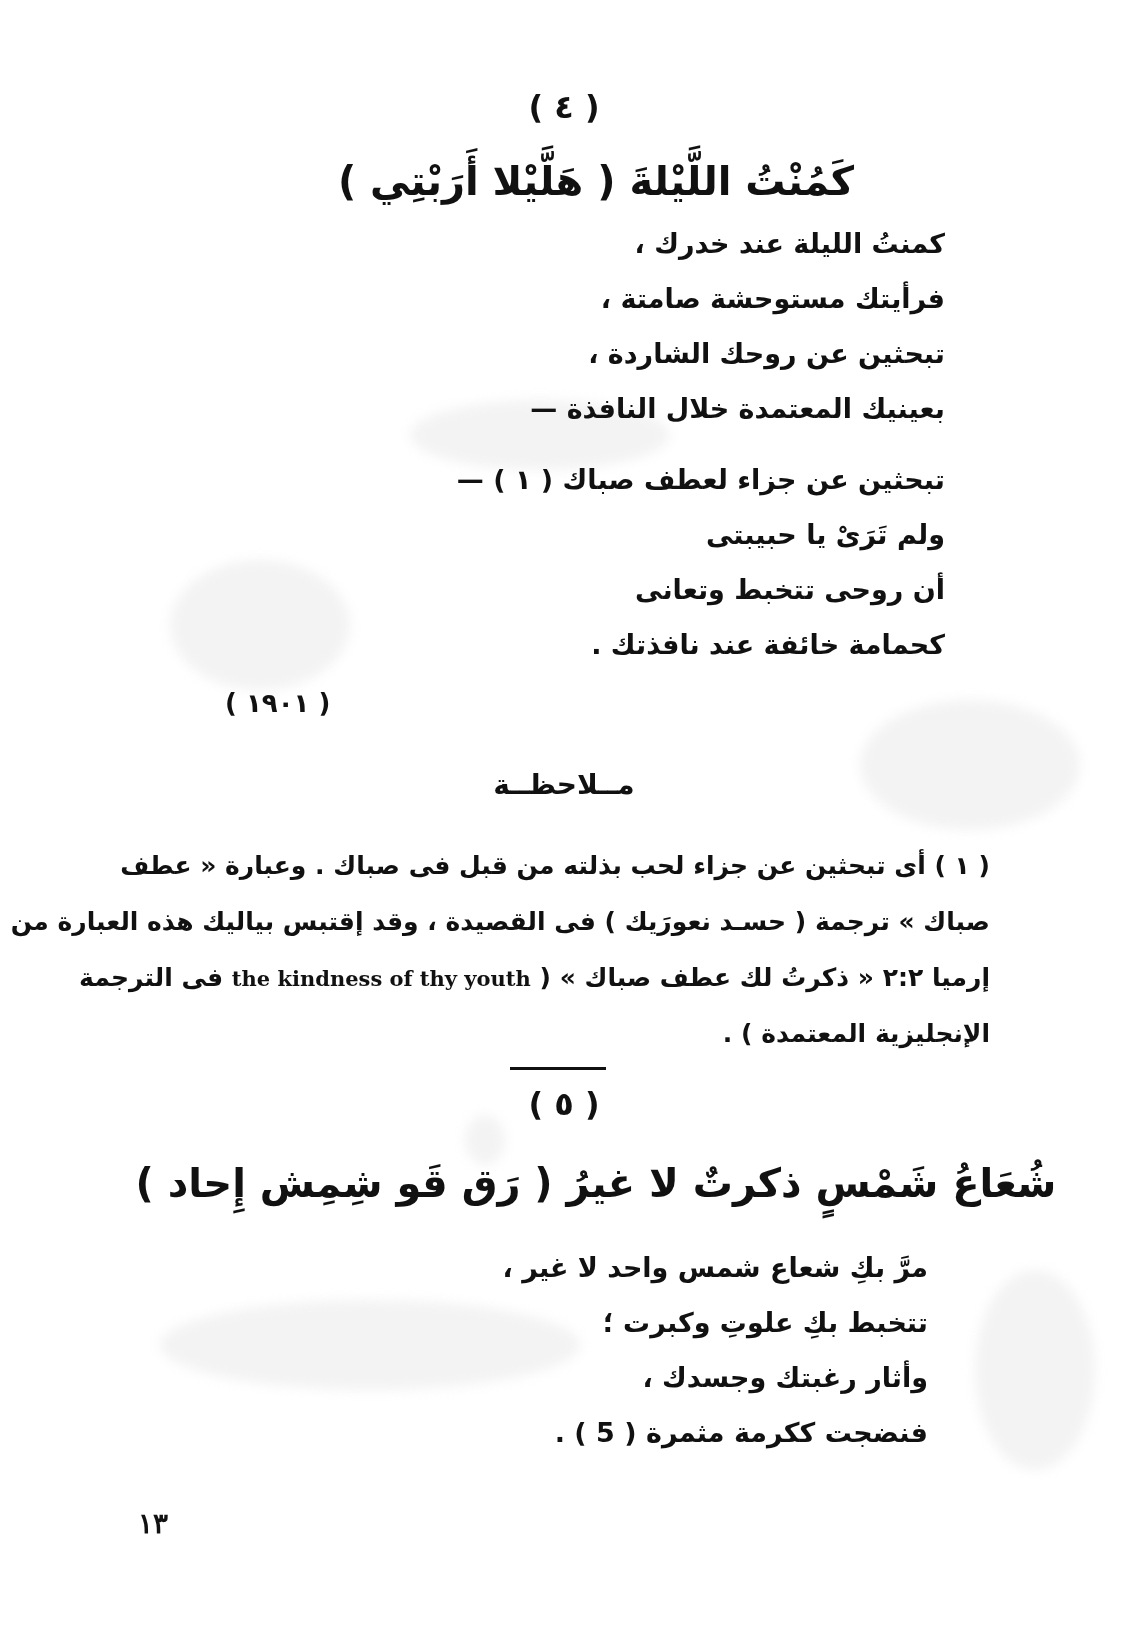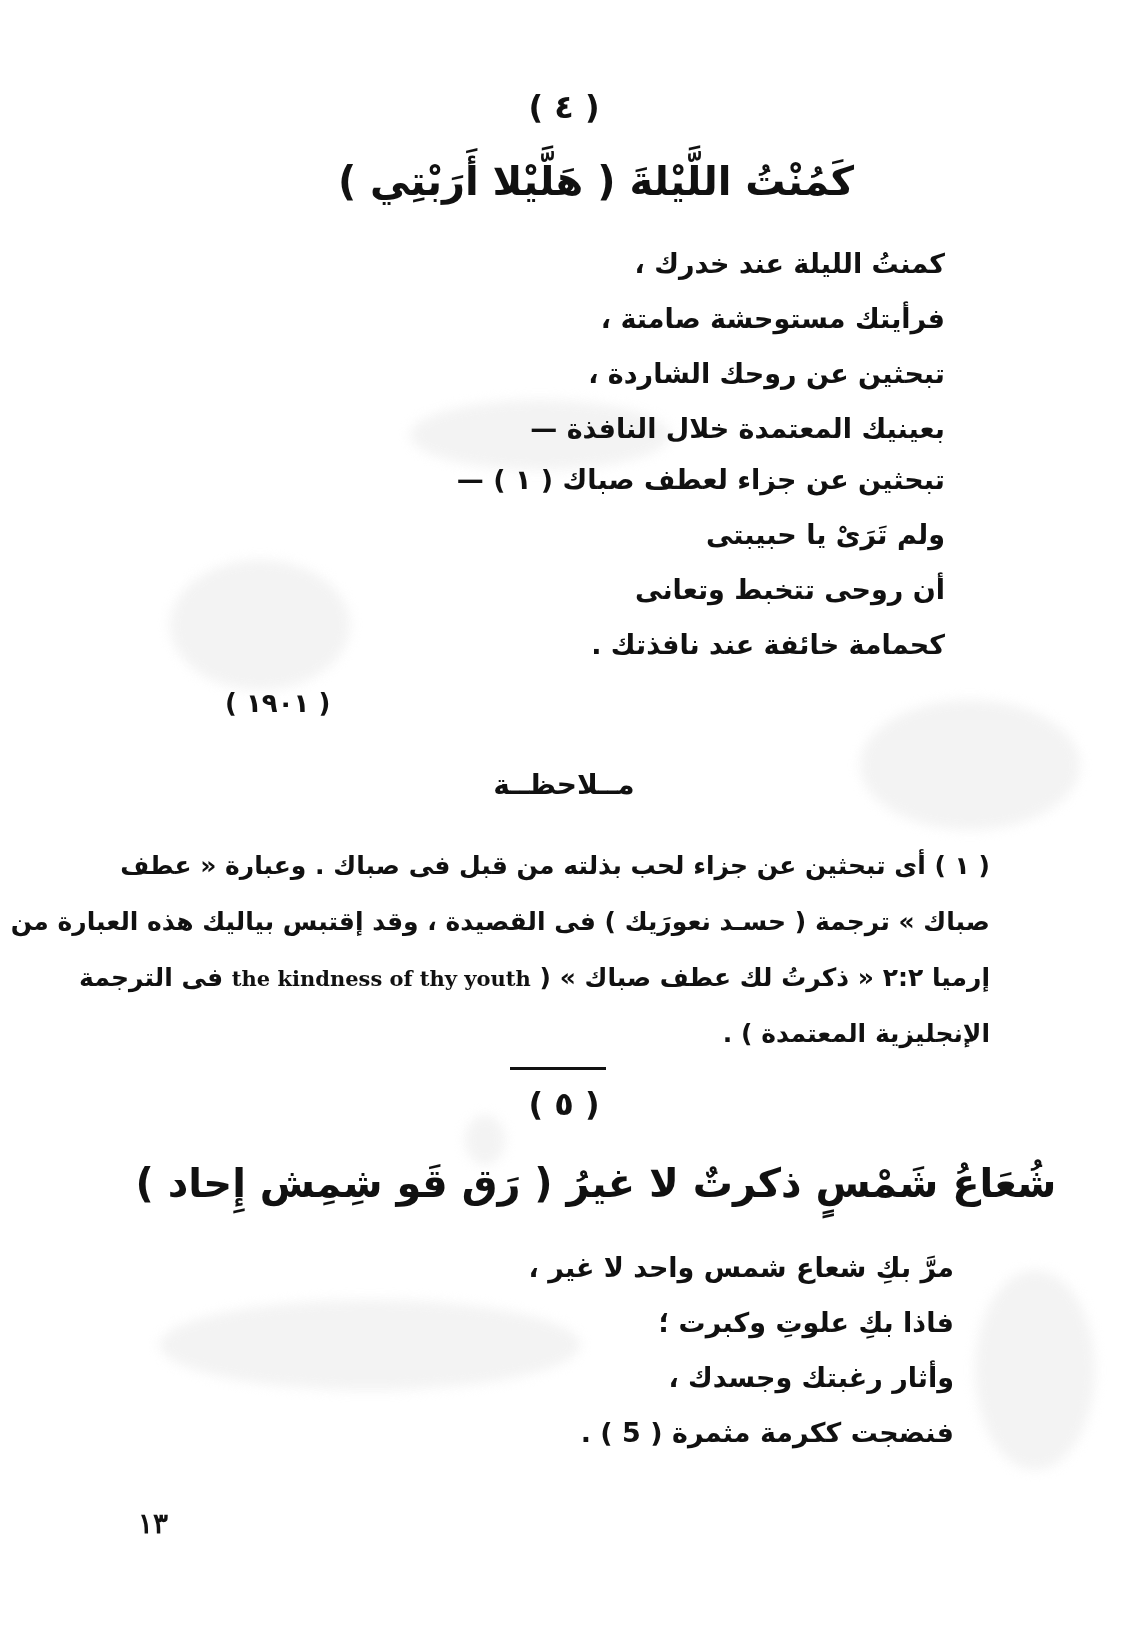--- a/index.html
+++ b/index.html
@@ -31,21 +31,21 @@
   <div class="smudge" style="left:410px;top:400px;width:260px;height:70px;"></div>
   <div class="smudge" style="left:170px;top:560px;width:180px;height:130px;"></div>
   <div class="smudge" style="left:860px;top:700px;width:220px;height:130px;"></div>
   <div class="smudge" style="left:160px;top:1300px;width:420px;height:90px;"></div>
   <div class="smudge" style="left:975px;top:1270px;width:120px;height:200px;"></div>
   <div class="smudge" style="left:465px;top:1115px;width:40px;height:50px;"></div>
 
   <div class="center poem-num rtl" style="top:88px;">( ٤ )</div>
   <div class="center poem-title rtl" style="top:158px;">كَمُنْتُ اللَّيْلةَ ( هَلَّيْلا أَرَبْتِي )</div>
 
-  <div class="verse-block" style="top:236px;margin-left:32px;">
+  <div class="verse-block" style="top:216px;margin-left:32px;">
     <div class="verse">كمنتُ الليلة عند خدرك ،</div>
     <div class="verse">فرأيتك مستوحشة صامتة ،</div>
     <div class="verse">تبحثين عن روحك الشاردة ،</div>
     <div class="verse">بعينيك المعتمدة خلال النافذة —</div>
   </div>
 
   <div class="verse-block" style="top:452px;">
     <div class="verse">تبحثين عن جزاء لعطف صباك ( ١ ) —</div>
     <div class="verse">ولم تَرَىْ يا حبيبتى</div>
     <div class="verse">أن روحى تتخبط وتعانى</div>
@@ -61,21 +61,21 @@
     <div class="note-line">صباك » ترجمة ( حسـد نعورَيك ) فى القصيدة ، وقد إقتبس بياليك هذه العبارة من</div>
     <div class="note-line"><span>إرميا ٢:٢ « ذكرتُ لك عطف صباك » ( </span><span class="latin" dir="ltr">the kindness of thy youth</span><span> فى الترجمة</span></div>
     <div class="note-line">الإنجليزية المعتمدة ) .</div>
   </div>
 
   <div class="rule"></div>
 
   <div class="center poem-num rtl" style="top:1085px;">( ٥ )</div>
   <div class="center poem-title rtl" style="top:1160px;">شُعَاعُ شَمْسٍ ذكرتٌ لا غيرُ ( رَق قَو شِمِش إِحاد )</div>
 
-  <div class="verse-block" style="top:1240px; right:174px;">
+  <div class="verse-block" style="top:1240px; right:200px;">
     <div class="verse">مرَّ بكِ شعاع شمس واحد لا غير ،</div>
-    <div class="verse">فاذا بكِ علوتِ وكبرت ؛</div>
+    <div class="verse">تتخبط بكِ علوتِ وكبرت ؛</div>
     <div class="verse">وأثار رغبتك وجسدك ،</div>
     <div class="verse">فنضجت ككرمة مثمرة ( 5 ) .</div>
   </div>
 
   <div class="page-num">١٣</div>
 </div>
 
 </body></html>

